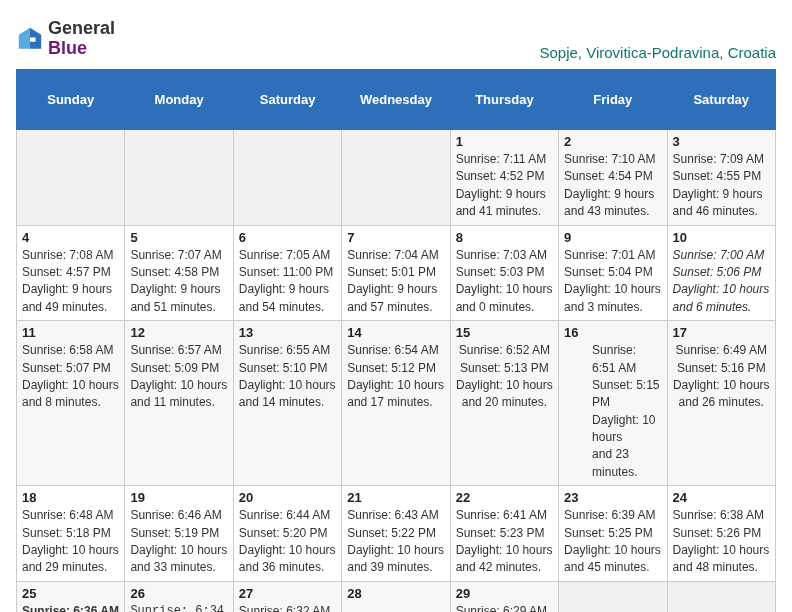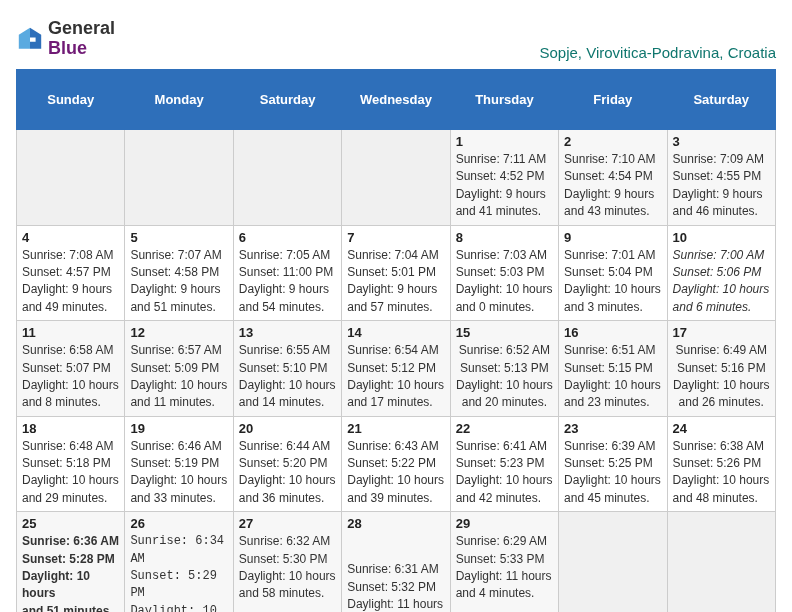--- a/index.html
+++ b/index.html
@@ -231,21 +231,21 @@
         </td>
         <td>
           <span class="day-number">15</span>
           <div class="day-detail" style="white-space: pre-line; text-align: center;">Sunrise: 6:52 AM
 Sunset: 5:13 PM
 Daylight: 10 hours
 and 20 minutes.</div>
         </td>
         <td>
           <span class="day-number">16</span>
-          <div class="day-detail" style="white-space: pre-line;">Sunrise: 6:51 AM
+          <div class="day-detail" style="white-space: pre-line; margin-left: 28px;">Sunrise: 6:51 AM
 Sunset: 5:15 PM
 Daylight: 10 hours
 and 23 minutes.</div>
         </td>
         <td>
           <span class="day-number">17</span>
           <div class="day-detail" style="white-space: pre-line; text-align: center;">Sunrise: 6:49 AM
 Sunset: 5:16 PM
 Daylight: 10 hours
 and 26 minutes.</div>

